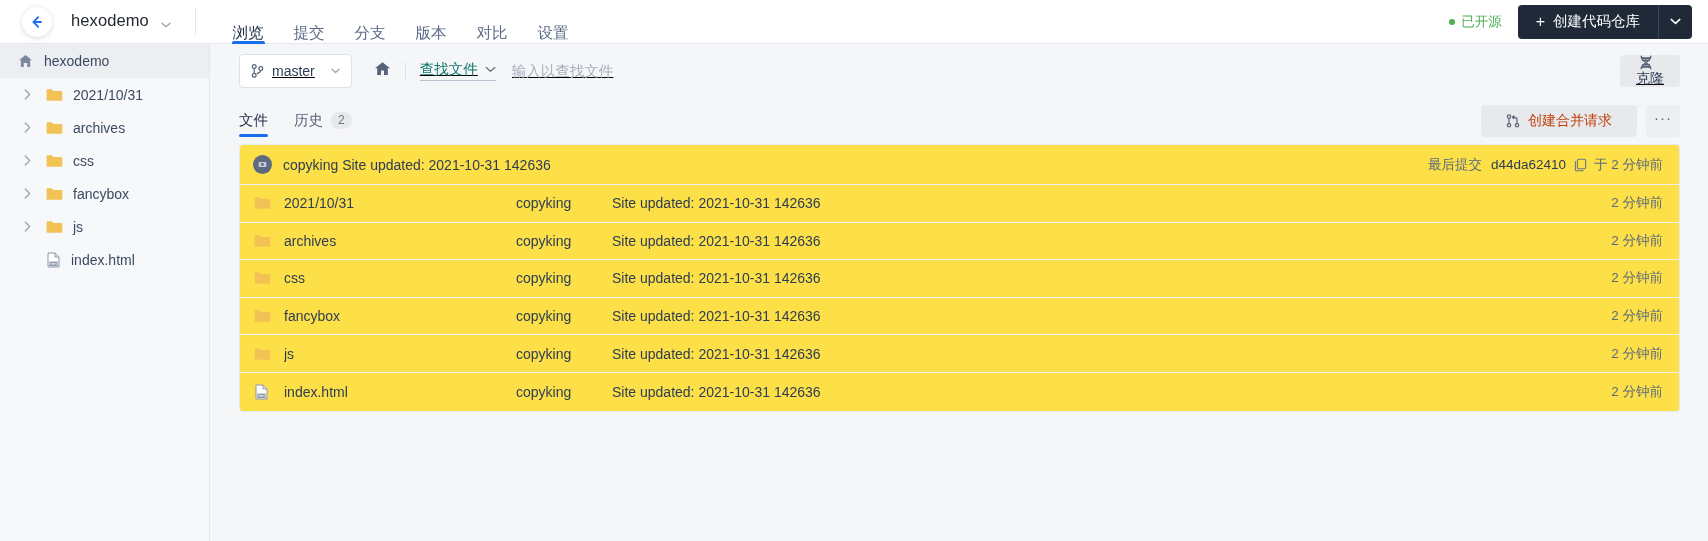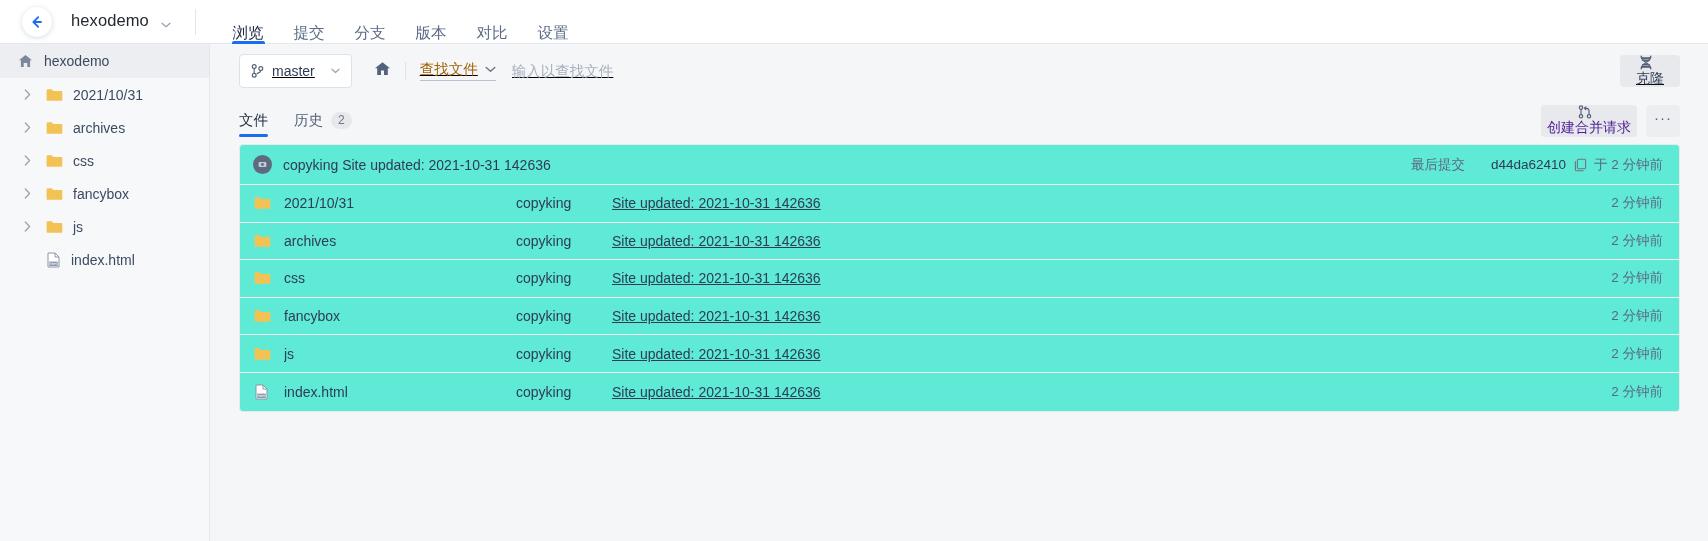--- a/index.html
+++ b/index.html
@@ -229,21 +229,21 @@
   }
   .tb-divider {
     width: 1px; height: 18px;
     background: #dfe3ea;
     margin: 0 14px;
   }
   .find-file {
     display: flex;
     align-items: center;
     font-size: 14.5px;
-    color: #a16207;
+    color: #0f766e;
     cursor: pointer;
     border-bottom: 1px solid #b9c1cf;
     padding-bottom: 1px;
     white-space: nowrap;
   }
   .find-file .ff-caret { margin-left: 7px; display: flex; color: #6a7689; }
   .find-input {
     margin-left: 16px;
     border: none;
     outline: none;
@@ -305,51 +305,50 @@
     color: #6b7689;
     border-radius: 9px;
     font-size: 12px;
     padding: 1px 7px;
     line-height: 15px;
   }
   .subtabs-right { margin-left: auto; display: flex; align-items: center; }
   .mr-btn {
     display: flex; align-items: center;
     height: 32px;
-    padding: 0 6px;
+    padding: 0 25px;
     background: #e7e9ed;
     border: none;
     border-radius: 4px;
     font-size: 14px;
-    color: #4c1d95;
+    color: #c2410c;
     cursor: pointer;
     font-family: inherit;
     white-space: nowrap;
-    flex-direction: column;
   }
   .mr-btn .mr-ic { margin-right: 8px; display: flex; }
   .more-btn {
     margin-left: 9px;
     width: 34px; height: 32px;
     background: #eceef1;
     border: none;
     border-radius: 4px;
     display: flex; align-items: center; justify-content: center;
     cursor: pointer;
     color: #5a6explicit;
     color: #5a6578;
     font-size: 15px;
     letter-spacing: 1px;
     padding-bottom: 7px;
     font-family: inherit;
   }
 
   
   .panel {
-    background: #5eead4;
+    background: #fde047;
     border: 1px solid #e6e9ee;
     border-radius: 4px;
     overflow: hidden;
   }
   .commit-bar {
     display: flex;
     align-items: center;
     height: 40px;
     padding: 0 16px 0 13px;
     border-bottom: 1px solid #edeff3;
@@ -369,39 +368,39 @@
   .commit-msg { white-space: nowrap; overflow: hidden; text-overflow: ellipsis; cursor: pointer; }
   .commit-right {
     margin-left: auto;
     display: flex;
     align-items: center;
     font-size: 13.5px;
     color: #5b6880;
     white-space: nowrap;
   }
   .commit-right .lbl { color: #5b6880; }
-  .commit-right .sha { margin-left: 26px; color: #2e3c54; cursor: pointer; }
+  .commit-right .sha { margin-left: 9px; color: #2e3c54; cursor: pointer; }
   .commit-right .copy-ic { margin: 0 7px 0 8px; display: flex; cursor: pointer; }
   .commit-right .when { color: #5b6880; }
 
   .file-row {
     display: flex;
     align-items: center;
     height: 37.6px;
     padding: 0 16px 0 14px;
     border-bottom: 1px solid #f0f2f5;
     font-size: 14px;
     color: #2e3c54;
     cursor: pointer;
   }
   .file-row:last-child { border-bottom: none; }
   .fr-icon { width: 17px; display: flex; align-items: center; flex: none; margin-right: 13px; }
   .fr-name { width: 232px; flex: none; white-space: nowrap; overflow: hidden; text-overflow: ellipsis; }
   .fr-author { width: 92px; flex: none; color: #2e3c54; white-space: nowrap; }
-  .fr-msg { flex: 1; min-width: 0; color: #2e3c54; white-space: nowrap; overflow: hidden; text-overflow: ellipsis; padding-left: 4px; text-decoration: underline; }
+  .fr-msg { flex: 1; min-width: 0; color: #2e3c54; white-space: nowrap; overflow: hidden; text-overflow: ellipsis; padding-left: 4px; }
   .fr-time { margin-left: auto; color: #5b6880; font-size: 13.5px; white-space: nowrap; padding-left: 18px; }
 </style>
 </head>
 <body>
 
 <div class="app">
 
   <div class="topbar">
     <div class="back-btn">
       <svg width="16" height="16" viewBox="0 0 16 16">
@@ -434,20 +433,37 @@
           <span>版本</span>
         </div>
       <div class="nav-tab">
           <span>对比</span>
         </div>
       <div class="nav-tab">
           <span>设置</span>
         </div>
     </div>
 
+    <div class="topbar-right">
+      <div class="opensource">
+        <span class="dot"></span>
+        <span>已开源</span>
+      </div>
+      <div class="create-repo-group">
+        <button class="btn-dark">
+          <span class="plus">+</span>
+          <span>创建代码仓库</span>
+        </button>
+        <button class="btn-dark-caret">
+          <svg width="11" height="7" viewBox="0 0 11 7">
+              <path d="M1.2 1.4 5.5 5.4 9.8 1.4" fill="none" stroke="#ffffff" stroke-width="1.5" stroke-linecap="round" stroke-linejoin="round"></path>
+            </svg>
+        </button>
+      </div>
+    </div>
   </div>
 
   <div class="body">
 
     <div class="sidebar">
       <div class="tree-root">
         <span class="home-ic">
           <svg width="15" height="14" viewBox="0 0 15 14">
               <path d="M7.5 1 14 6.3h-1.9V13H9.3V8.9H5.7V13H2.9V6.3H1z" fill="#7b879b"></path>
             </svg>

